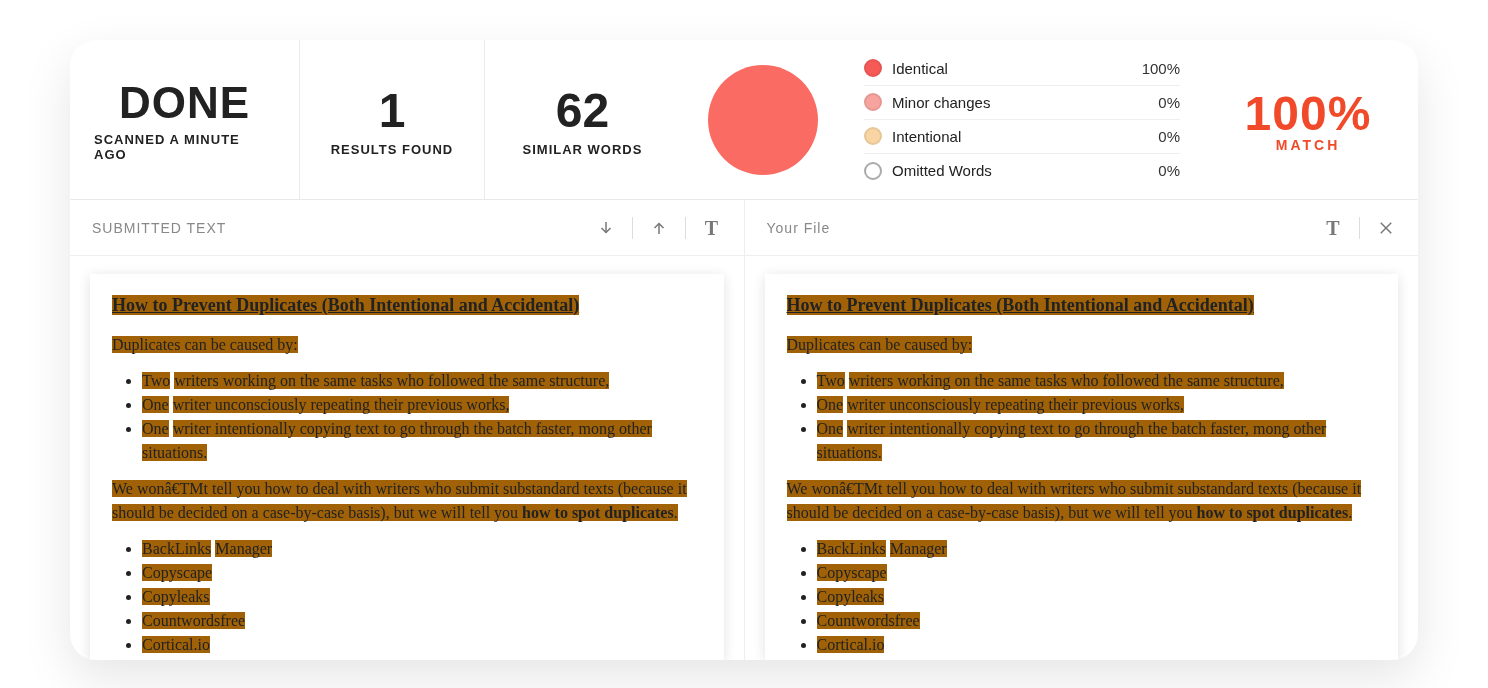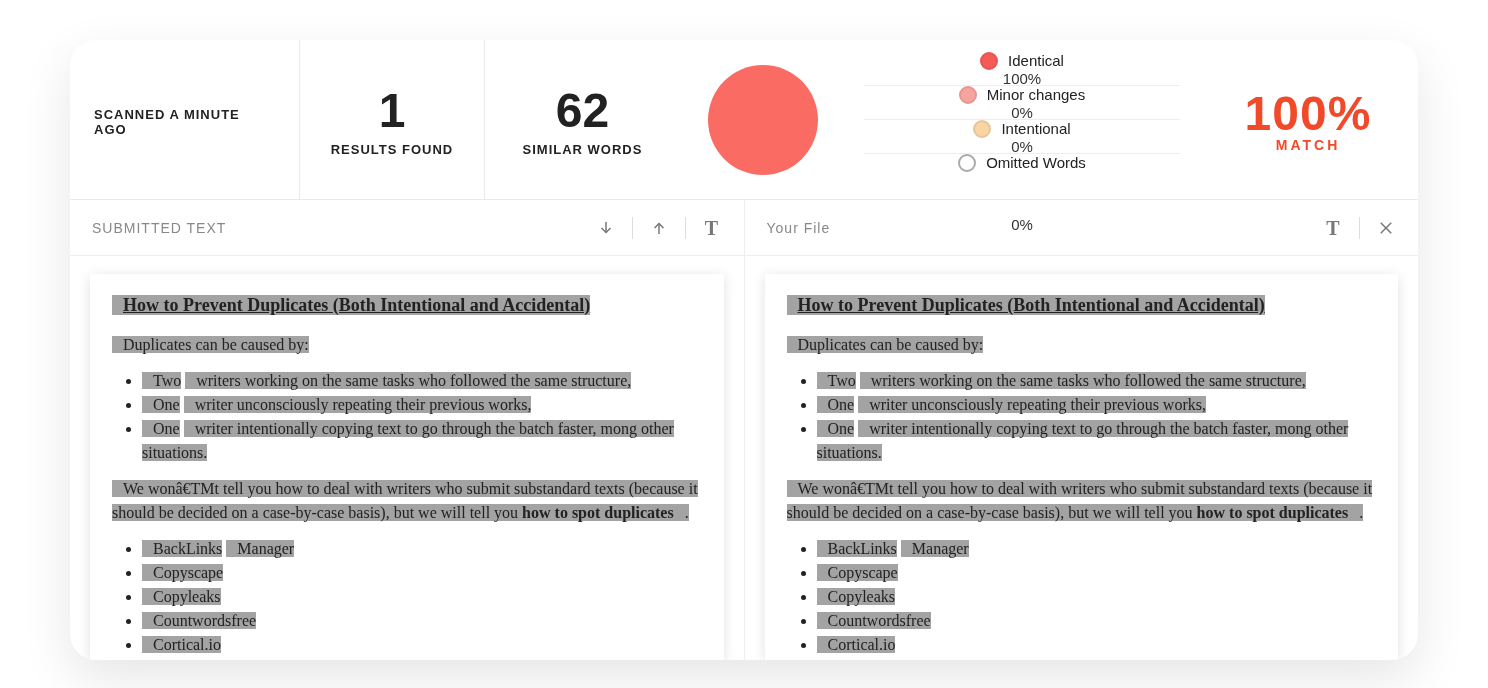--- a/index.html
+++ b/index.html
@@ -15,21 +15,21 @@
   
   .summary { display:flex; align-items:stretch; height:160px; border-bottom:1px solid #e9e9e9; }
   .sum-cell { display:flex; flex-direction:column; justify-content:center; align-items:center; padding:0 24px; }
   .sep { border-right:1px solid #eaeaea; }
   .done-big { font-size:44px; font-weight:900; letter-spacing:1px; }
   .sub { font-size:13px; font-weight:700; letter-spacing:1px; margin-top:4px; color:#222; }
   .count-big { font-size:48px; font-weight:900; }
   .circle-wrap { display:flex; align-items:center; justify-content:center; padding:0 28px; }
   .big-circle { width:110px; height:110px; border-radius:50%; background:#fa6c63; }
   .legend { flex:1; display:flex; flex-direction:column; justify-content:center; padding:0 18px; font-size:15px; }
-  .legend-row { display:flex; align-items:center; justify-content:space-between; height:34px; border-bottom:1px solid #eee;flex-direction:column; }
+  .legend-row { display:flex; align-items:center; justify-content:space-between; height:34px; border-bottom:1px solid #eee; }
   .legend-row:last-child { border-bottom:none;gap:44px; }
   .legend-left { display:flex; align-items:center; gap:10px; }
   .dot { width:18px; height:18px; border-radius:50%; border:2px solid #888; }
   .dot.identical { background:#f55a56; border-color:#e55553; }
   .dot.minor { background:#f7a39e; border-color:#e59793; }
   .dot.para { background:#f8d5a3; border-color:#e6c697; }
   .dot.omit { background:#fff; border-color:#aaa; }
   .legend-val { color:#333; }
   .match-cell { display:flex; flex-direction:column; align-items:center; justify-content:center; padding:0 40px; color:#f04a2a; }
   .match-big { font-size:48px; font-weight:900; letter-spacing:1px; }
@@ -40,36 +40,37 @@
   .pane:last-child { border-right:none; }
   .pane-head { display:flex; align-items:center; justify-content:space-between; height:56px; padding:0 22px; border-bottom:1px solid #eee;text-align:center; }
   .pane-title { font-size:14px; letter-spacing:1px; color:#888; }
   .pane-tools { display:flex; align-items:center; gap:16px; color:#777; }
   .tool { width:20px; height:20px; display:flex; align-items:center; justify-content:center; cursor:pointer; }
   .tool svg { width:18px; height:18px; }
   .vdiv { width:1px; height:22px; background:#ddd; }
   .T { font-family:Georgia,serif; font-weight:700; font-size:20px; line-height:1; }
   .doc-wrap { flex:1; padding:18px 20px 0 20px; min-height:0; }
   .doc { background:#fff; box-shadow:0 2px 12px rgba(0,0,0,0.12); padding:18px 22px; font-family:"Times New Roman",Times,serif; font-size:16px; line-height:1.5; height:100%; overflow:hidden; }
-  .hl { background:#a3a3a3;padding-left:11px; }
+  .hl { background:#a16207; }
   .doc h3 { margin:0 0 14px 0; font-size:18px; font-weight:700; }
   .doc h3 .hl { text-decoration:underline; }
   .doc p { margin:0 0 12px 0; }
   .doc ul { margin:0 0 12px 0; padding-left:30px; }
   .doc li { margin:0; }
   .doc b { font-weight:700; }
 </style>
 </head>
 <body>
 
 <div class="canvas">
   <div class="card">
 
     <div class="summary">
       <div class="sum-cell sep" style="width:230px">
+        <div class="done-big">DONE</div>
         <div class="sub">SCANNED A MINUTE AGO</div>
       </div>
       <div class="sum-cell sep" style="width:185px">
         <div class="count-big">1</div>
         <div class="sub">RESULTS FOUND</div>
       </div>
       <div class="sum-cell" style="width:195px">
         <div class="count-big">62</div>
         <div class="sub">SIMILAR WORDS</div>
       </div>

